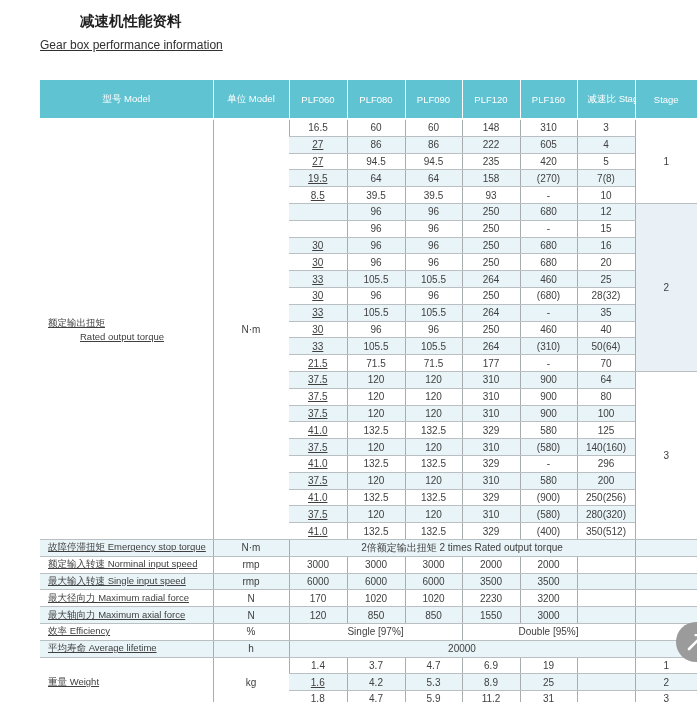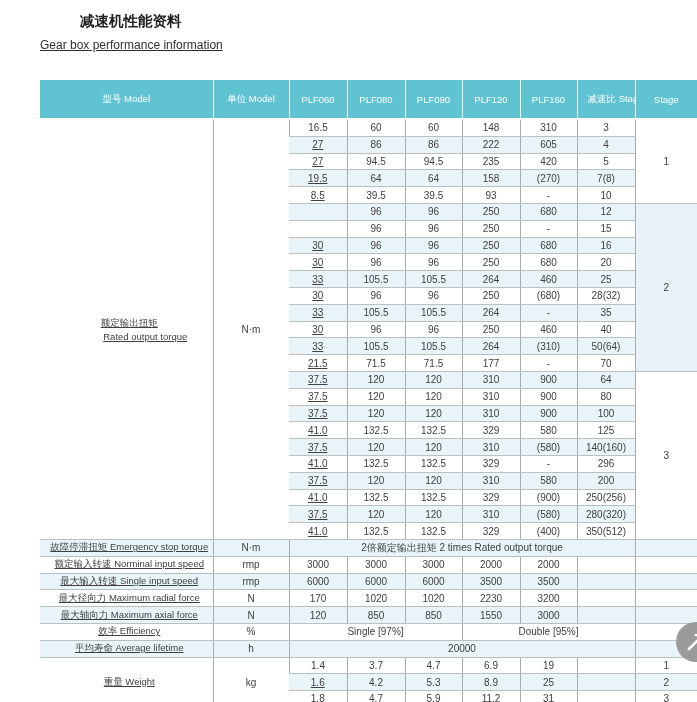--- a/index.html
+++ b/index.html
@@ -26,21 +26,21 @@
   th:first-child{border-left:none;}
   td{
     height:15.8px;text-align:center;vertical-align:middle;
     border-bottom:1px solid #babfc1;border-left:1px solid #a7acae;
     padding:0 2px;white-space:nowrap;overflow:hidden;background:#ffffff00;
   }
   td:first-child{border-left:none;text-decoration:underline;}
   tr.stripe td{background:var(--stripe,#e9f4f8);}
   td.merged{background:#ffffff !important;}
   td.merged.blue{background:var(--stage2-bg,#e9f1f6) !important;}
-  td.label{text-align:center;padding-left:8px;font-size:9.5px;}
+  td.label{text-align:left;padding-left:8px;font-size:9.5px;}
   td.label .l2{margin-top:1px;padding-left:32px;}
   tr:last-child td{border-bottom-color:#9aa0a2;}
   .fab{
     position:absolute;left:676px;top:622px;width:40px;height:40px;border-radius:50%;
     background:var(--fab-bg,#9b9b9b);
   }
   .fab svg{position:absolute;left:0;top:0;}
 </style>
 </head>
 <body>

